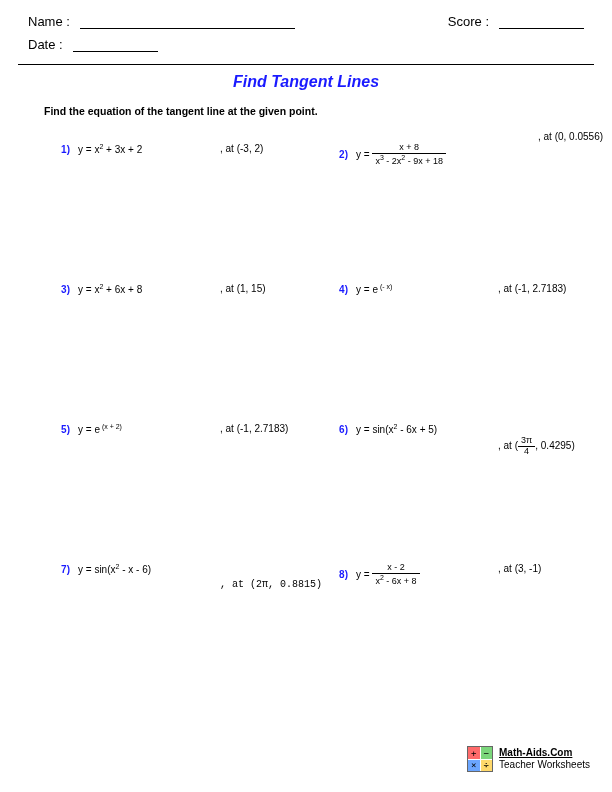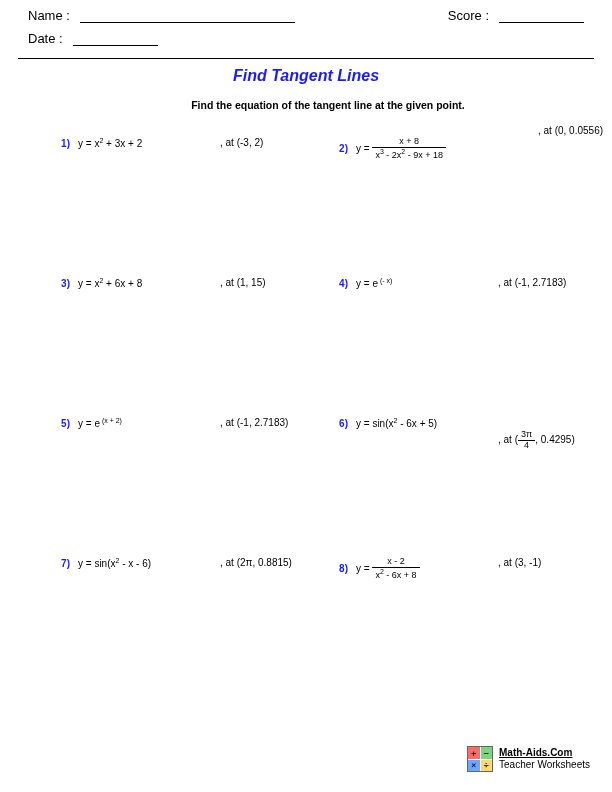--- a/index.html
+++ b/index.html
@@ -9,21 +9,21 @@
       background: #fff;
       font-family: Arial, sans-serif;
       position: relative;
       font-size: 11px;
       color: #000;
     }
     .header-row {
       display: flex;
       justify-content: space-between;
       padding: 0 28px;
-      margin-top: 8px;
+      margin-top: 14px;
     }
     .header-row .field {
       display: flex;
       align-items: flex-end;
       gap: 10px;
     }
     .header-row .label { font-size: 13px; }
     .header-row .line {
       border-bottom: 1px solid #000;
       height: 14px;
@@ -40,21 +40,20 @@
       font-weight: bold;
       font-style: italic;
       color: #1a1aff;
       font-size: 16px;
       margin-top: 8px;
     }
     .instructions {
       font-weight: bold;
       font-size: 10.5px;
       margin: 14px 0 0 44px;
-      text-align: center;
     }
     .problems {
       position: relative;
       margin-top: 6px;
     }
     .problem {
       position: absolute;
       display: flex;
       align-items: center;
     }
@@ -163,21 +162,21 @@
     <div class="at" style="left: 220px; top: 300px;">, at (-1, 2.7183)</div>
     <div class="problem" style="left: 328px; top: 300px;">
       <span class="pnum">6)</span>
       <span class="eq">y = sin(x<sup>2</sup> - 6x + 5)</span>
     </div>
     <div class="at" style="left: 498px; top: 300px; margin-top: 13px;">, at (<span class="frac"><span class="num">3π</span><span class="den">4</span></span>, 0.4295)</div>
     <div class="problem" style="left: 50px; top: 440px;">
       <span class="pnum">7)</span>
       <span class="eq">y = sin(x<sup>2</sup> - x - 6)</span>
     </div>
-    <div class="at" style="left: 220px; top: 440px;">, at (2π, 0.8815)</div>
+    <div class="at" style="left: 220px; top: 456px; font-family: Liberation Mono, monospace;">, at (2π, 0.8815)</div>
     <div class="problem" style="left: 328px; top: 440px;">
       <span class="pnum">8)</span>
       <span class="eq">y = <span class="frac"><span class="num">x - 2</span><span class="den">x<sup>2</sup> - 6x + 8</span></span></span>
     </div>
     <div class="at" style="left: 498px; top: 440px;">, at (3, -1)</div>
   </div>
 
 <div class="footer">
   <div class="footer-icon">
     <div style="background:#ff6b6b">+</div>

